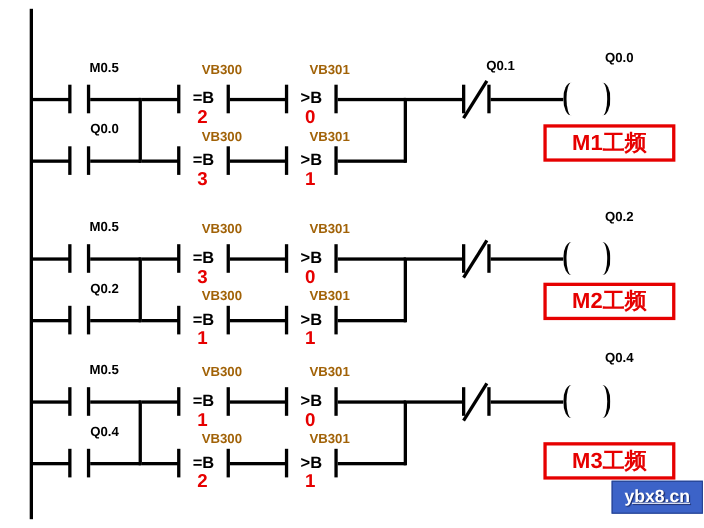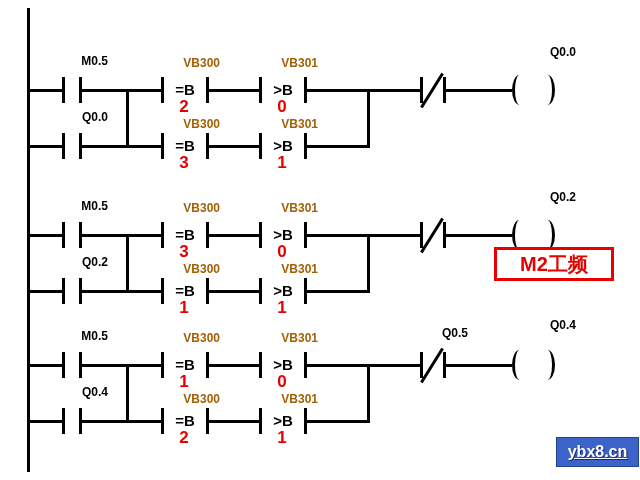--- a/index.html
+++ b/index.html
@@ -83,21 +83,23 @@
   <div class="val" style="left:148px;top:58px;width:72px">2</div>
   <div class="lbl red" style="left:246px;top:13px;width:72px">VB301</div>
   <div class="op" style="left:262px;top:42px;width:42px">&gt;B</div>
   <div class="val" style="left:246px;top:58px;width:72px">0</div>
   <div class="lbl red" style="left:148px;top:74px;width:72px">VB300</div>
   <div class="op" style="left:164px;top:98px;width:42px">=B</div>
   <div class="val" style="left:148px;top:114px;width:72px">3</div>
   <div class="lbl red" style="left:246px;top:74px;width:72px">VB301</div>
   <div class="op" style="left:262px;top:98px;width:42px">&gt;B</div>
   <div class="val" style="left:246px;top:114px;width:72px">1</div>
+  <div class="lbl" style="left:396px;top:10px;width:72px">Q0.1</div>
   <div class="lbl" style="left:504px;top:2px;width:72px">Q0.0</div>
+  <div class="tag" style="top:73px">M1工频</div>
 </div>
 
 <div class="rung" style="top:185px">
   <div class="wh" style="left:29px;top:49px;width:34px"></div>
   <div class="bar" style="left:62px;top:37px"></div>
   <div class="bar" style="left:79px;top:37px"></div>
   <div class="wh" style="left:82px;top:49px;width:46px"></div>
   <div class="wv" style="left:126px;top:49px;height:59px"></div>
   <div class="wh" style="left:129px;top:49px;width:33px"></div>
   <div class="bar" style="left:161px;top:37px"></div>
@@ -133,21 +135,21 @@
   <div class="lbl red" style="left:246px;top:13px;width:72px">VB301</div>
   <div class="op" style="left:262px;top:42px;width:42px">&gt;B</div>
   <div class="val" style="left:246px;top:58px;width:72px">0</div>
   <div class="lbl red" style="left:148px;top:74px;width:72px">VB300</div>
   <div class="op" style="left:164px;top:98px;width:42px">=B</div>
   <div class="val" style="left:148px;top:114px;width:72px">1</div>
   <div class="lbl red" style="left:246px;top:74px;width:72px">VB301</div>
   <div class="op" style="left:262px;top:98px;width:42px">&gt;B</div>
   <div class="val" style="left:246px;top:114px;width:72px">1</div>
   <div class="lbl" style="left:504px;top:2px;width:72px">Q0.2</div>
-  <div class="tag" style="top:62px">M2工频</div>
+  <div class="tag" style="top:72px">M2工频</div>
 </div>
 
 <div class="rung" style="top:315px">
   <div class="wh" style="left:29px;top:49px;width:34px"></div>
   <div class="bar" style="left:62px;top:37px"></div>
   <div class="bar" style="left:79px;top:37px"></div>
   <div class="wh" style="left:82px;top:49px;width:46px"></div>
   <div class="wv" style="left:126px;top:49px;height:59px"></div>
   <div class="wh" style="left:129px;top:49px;width:33px"></div>
   <div class="bar" style="left:161px;top:37px"></div>
@@ -182,17 +184,17 @@
   <div class="val" style="left:148px;top:58px;width:72px">1</div>
   <div class="lbl red" style="left:246px;top:13px;width:72px">VB301</div>
   <div class="op" style="left:262px;top:42px;width:42px">&gt;B</div>
   <div class="val" style="left:246px;top:58px;width:72px">0</div>
   <div class="lbl red" style="left:148px;top:74px;width:72px">VB300</div>
   <div class="op" style="left:164px;top:98px;width:42px">=B</div>
   <div class="val" style="left:148px;top:114px;width:72px">2</div>
   <div class="lbl red" style="left:246px;top:74px;width:72px">VB301</div>
   <div class="op" style="left:262px;top:98px;width:42px">&gt;B</div>
   <div class="val" style="left:246px;top:114px;width:72px">1</div>
-  <div class="lbl" style="left:396px;top:8px;width:72px">Q0.5</div>
   <div class="lbl" style="left:504px;top:0px;width:72px">Q0.4</div>
+  <div class="tag" style="top:87px">M3工频</div>
 </div>
 
 <div class="wm">ybx8.cn</div>
 
 </body></html>

